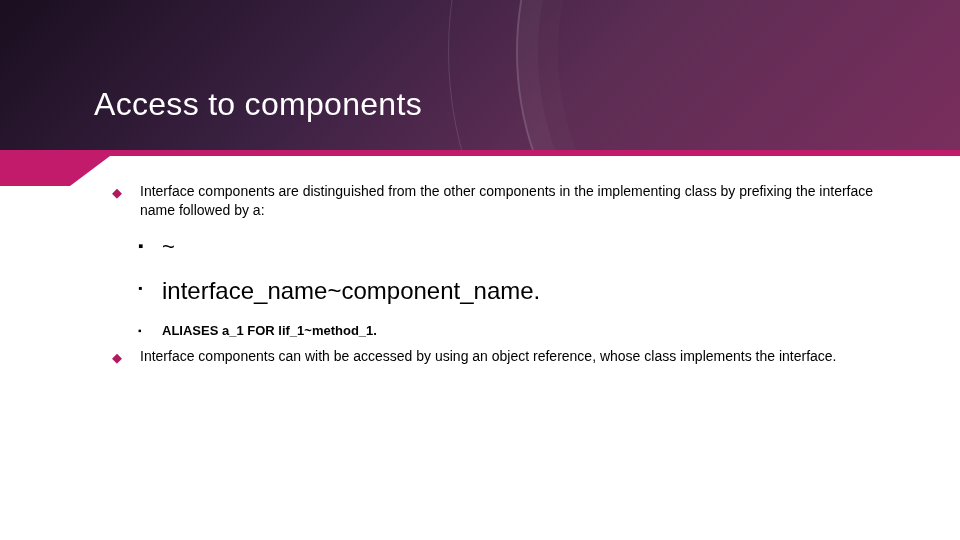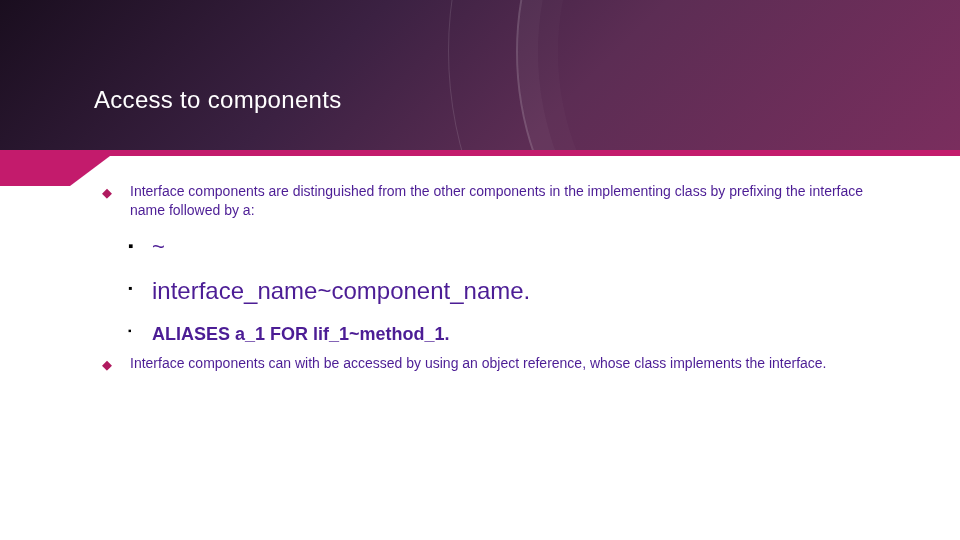--- a/index.html
+++ b/index.html
@@ -54,30 +54,30 @@
     left:0; top:6px;
     width:70px; height:0;
     border-top: 30px solid #c31b6c;
     border-right: 40px solid transparent;
   }
   .slide-title {
     position: absolute;
     left: 94px;
     top: 86px;
     color: #ffffff;
-    font-size: 24px;
+    font-size: 32px;
     font-weight: 400;
     letter-spacing: 0.3px;
   }
   .content {
     position: absolute;
-    left: 102px;
+    left: 112px;
     top: 182px;
     right: 60px;
-    color: #4c1d95;
+    color: #000000;
     font-size: 14px;
     line-height: 1.35;
   }
   .l1 {
     position: relative;
     padding-left: 28px;
     margin-bottom: 12px;
   }
   .l1::before {
     content: "◆";
@@ -113,21 +113,21 @@
   .l2.example-label {
     font-size: 24px;
     margin-top: 8px;
     margin-bottom: 14px;
   }
   .l2.example-label::before {
     top: 5px;
     font-size: 12px;
   }
   .l2.small {
-    font-size: 18px;
+    font-size: 13px;
     margin: 8px 0 8px 26px;
   }
   .l2.small::before {
     font-size: 10px;
     top: 2px;
   }
   .bold { font-weight: 700; }
 </style>
 </head>
 <body>

